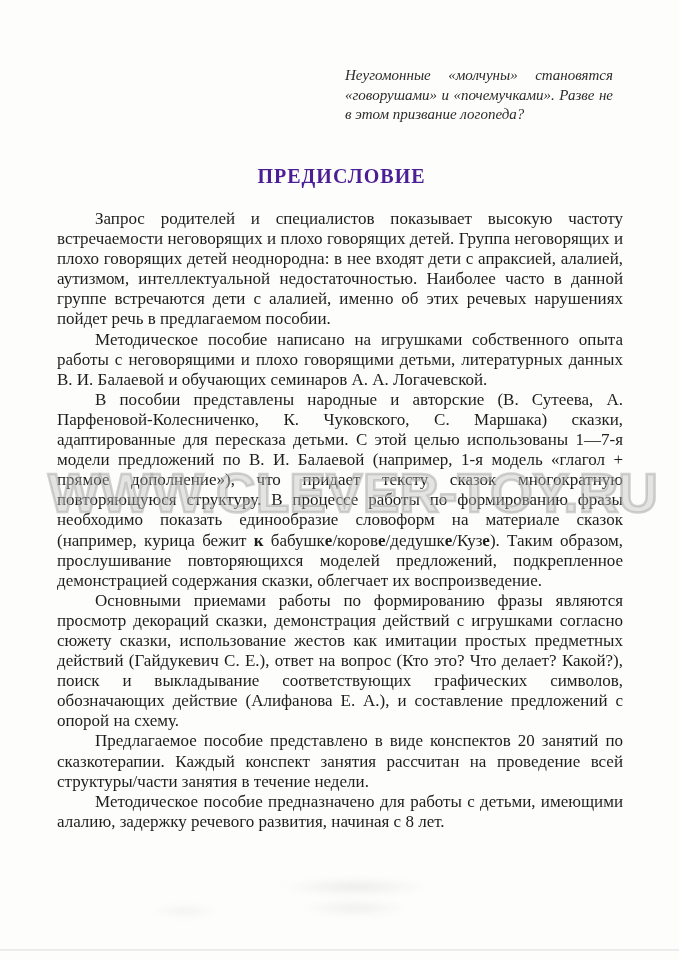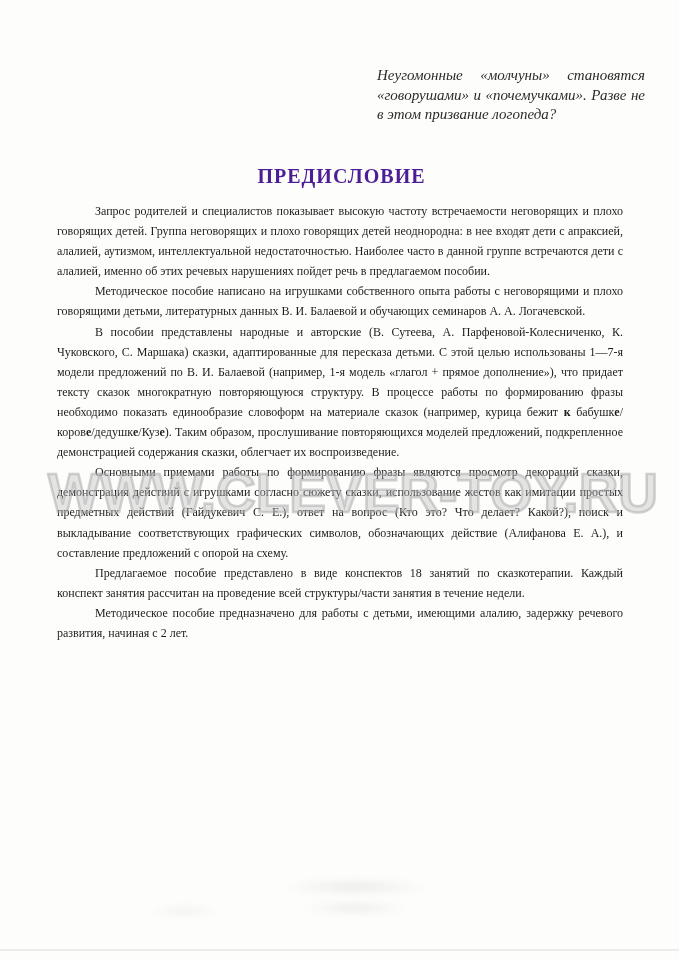--- a/index.html
+++ b/index.html
@@ -29,41 +29,40 @@
   .epigraph {
     position: absolute;
     left: 345px;
     top: 66px;
     width: 268px;
     font-style: italic;
     font-size: 15px;
     line-height: 19.5px;
     text-align: justify;
     color: #2b2b2b;
-    margin-left: 32px;
   }
   .heading {
     position: absolute;
     left: 0;
     top: 163px;
     width: 100%;
     margin: 2px;
     text-align: center;
     font-family: Liberation Serif, serif;
     font-weight: bold;
     font-size: 20px;
     letter-spacing: 1px;
     color: #4c1d95;
   }
   .body-text {
     position: absolute;
     left: 57px;
-    top: 201px;
+    top: 209px;
     width: 566px;
-    font-size: 12px;
+    font-size: 17px;
     line-height: 20.1px;
     text-align: justify;
     hyphens: auto;
   }
   .body-text p {
     margin: 0;
     text-indent: 38px;
   }
   .body-text b {
     font-weight: bold;
@@ -114,21 +113,21 @@
 
   <div class="epigraph">Неугомонные «молчуны» становятся «говорушами» и «почемучками». Разве не в этом призвание логопеда?</div>
 
   <h1 class="heading">ПРЕДИСЛОВИЕ</h1>
 
   <div class="body-text" id="paragraphs">
       <p><span>Запрос родителей и специалистов показывает высокую частоту встречаемости неговорящих и плохо говорящих детей. Группа неговорящих и плохо говорящих детей неоднородна: в нее входят дети с апраксией, алалией, аутизмом, интеллектуальной недостаточностью. Наиболее часто в данной группе встречаются дети с алалией, именно об этих речевых нарушениях пойдет речь в предлагаемом пособии.</span></p>
       <p><span>Методическое пособие написано на игрушками собственного опыта работы с неговорящими и плохо говорящими детьми, литературных данных В. И. Балаевой и обучающих семинаров А. А. Логачевской.</span></p>
       <p><span>В пособии представлены народные и авторские (В. Сутеева, А. Парфеновой-Колесниченко, К. Чуковского, С. Маршака) сказки, адаптированные для пересказа детьми. С этой целью использованы 1—7-я модели предложений по В. И. Балаевой (например, 1-я модель «глагол + прямое дополнение»), что придает тексту сказок многократную повторяющуюся структуру. В процессе работы по формированию фразы необходимо показать единообразие словоформ на материале сказок (например, курица бежит </span><b>к</b><span> бабушк</span><b>е</b><span>/коров</span><b>е</b><span>/дедушк</span><b>е</b><span>/Куз</span><b>е</b><span>). Таким образом, прослушивание повторяющихся моделей предложений, подкрепленное демонстрацией содержания сказки, облегчает их воспроизведение.</span></p>
       <p><span>Основными приемами работы по формированию фразы являются просмотр декораций сказки, демонстрация действий с игрушками согласно сюжету сказки, использование жестов как имитации простых предметных действий (Гайдукевич С. Е.), ответ на вопрос (Кто это? Что делает? Какой?), поиск и выкладывание соответствующих графических символов, обозначающих действие (Алифанова Е. А.), и составление предложений с опорой на схему.</span></p>
-      <p><span>Предлагаемое пособие представлено в виде конспектов 18 занятий по сказкотерапии. Каждый конспект занятия рассчитан на проведение всей структуры/части занятия в течение недели.</span></p>
-      <p><span>Методическое пособие предназначено для работы с детьми, имеющими алалию, задержку речевого развития, начиная с 2 лет.</span></p>
+      <p><span>Предлагаемое пособие представлено в виде конспектов 20 занятий по сказкотерапии. Каждый конспект занятия рассчитан на проведение всей структуры/части занятия в течение недели.</span></p>
+      <p><span>Методическое пособие предназначено для работы с детьми, имеющими алалию, задержку речевого развития, начиная с 8 лет.</span></p>
     </div>
 
   <div class="smudge s1"></div>
   <div class="smudge s2"></div>
   <div class="smudge s3"></div>
 
 </div>
 
 </body></html>

